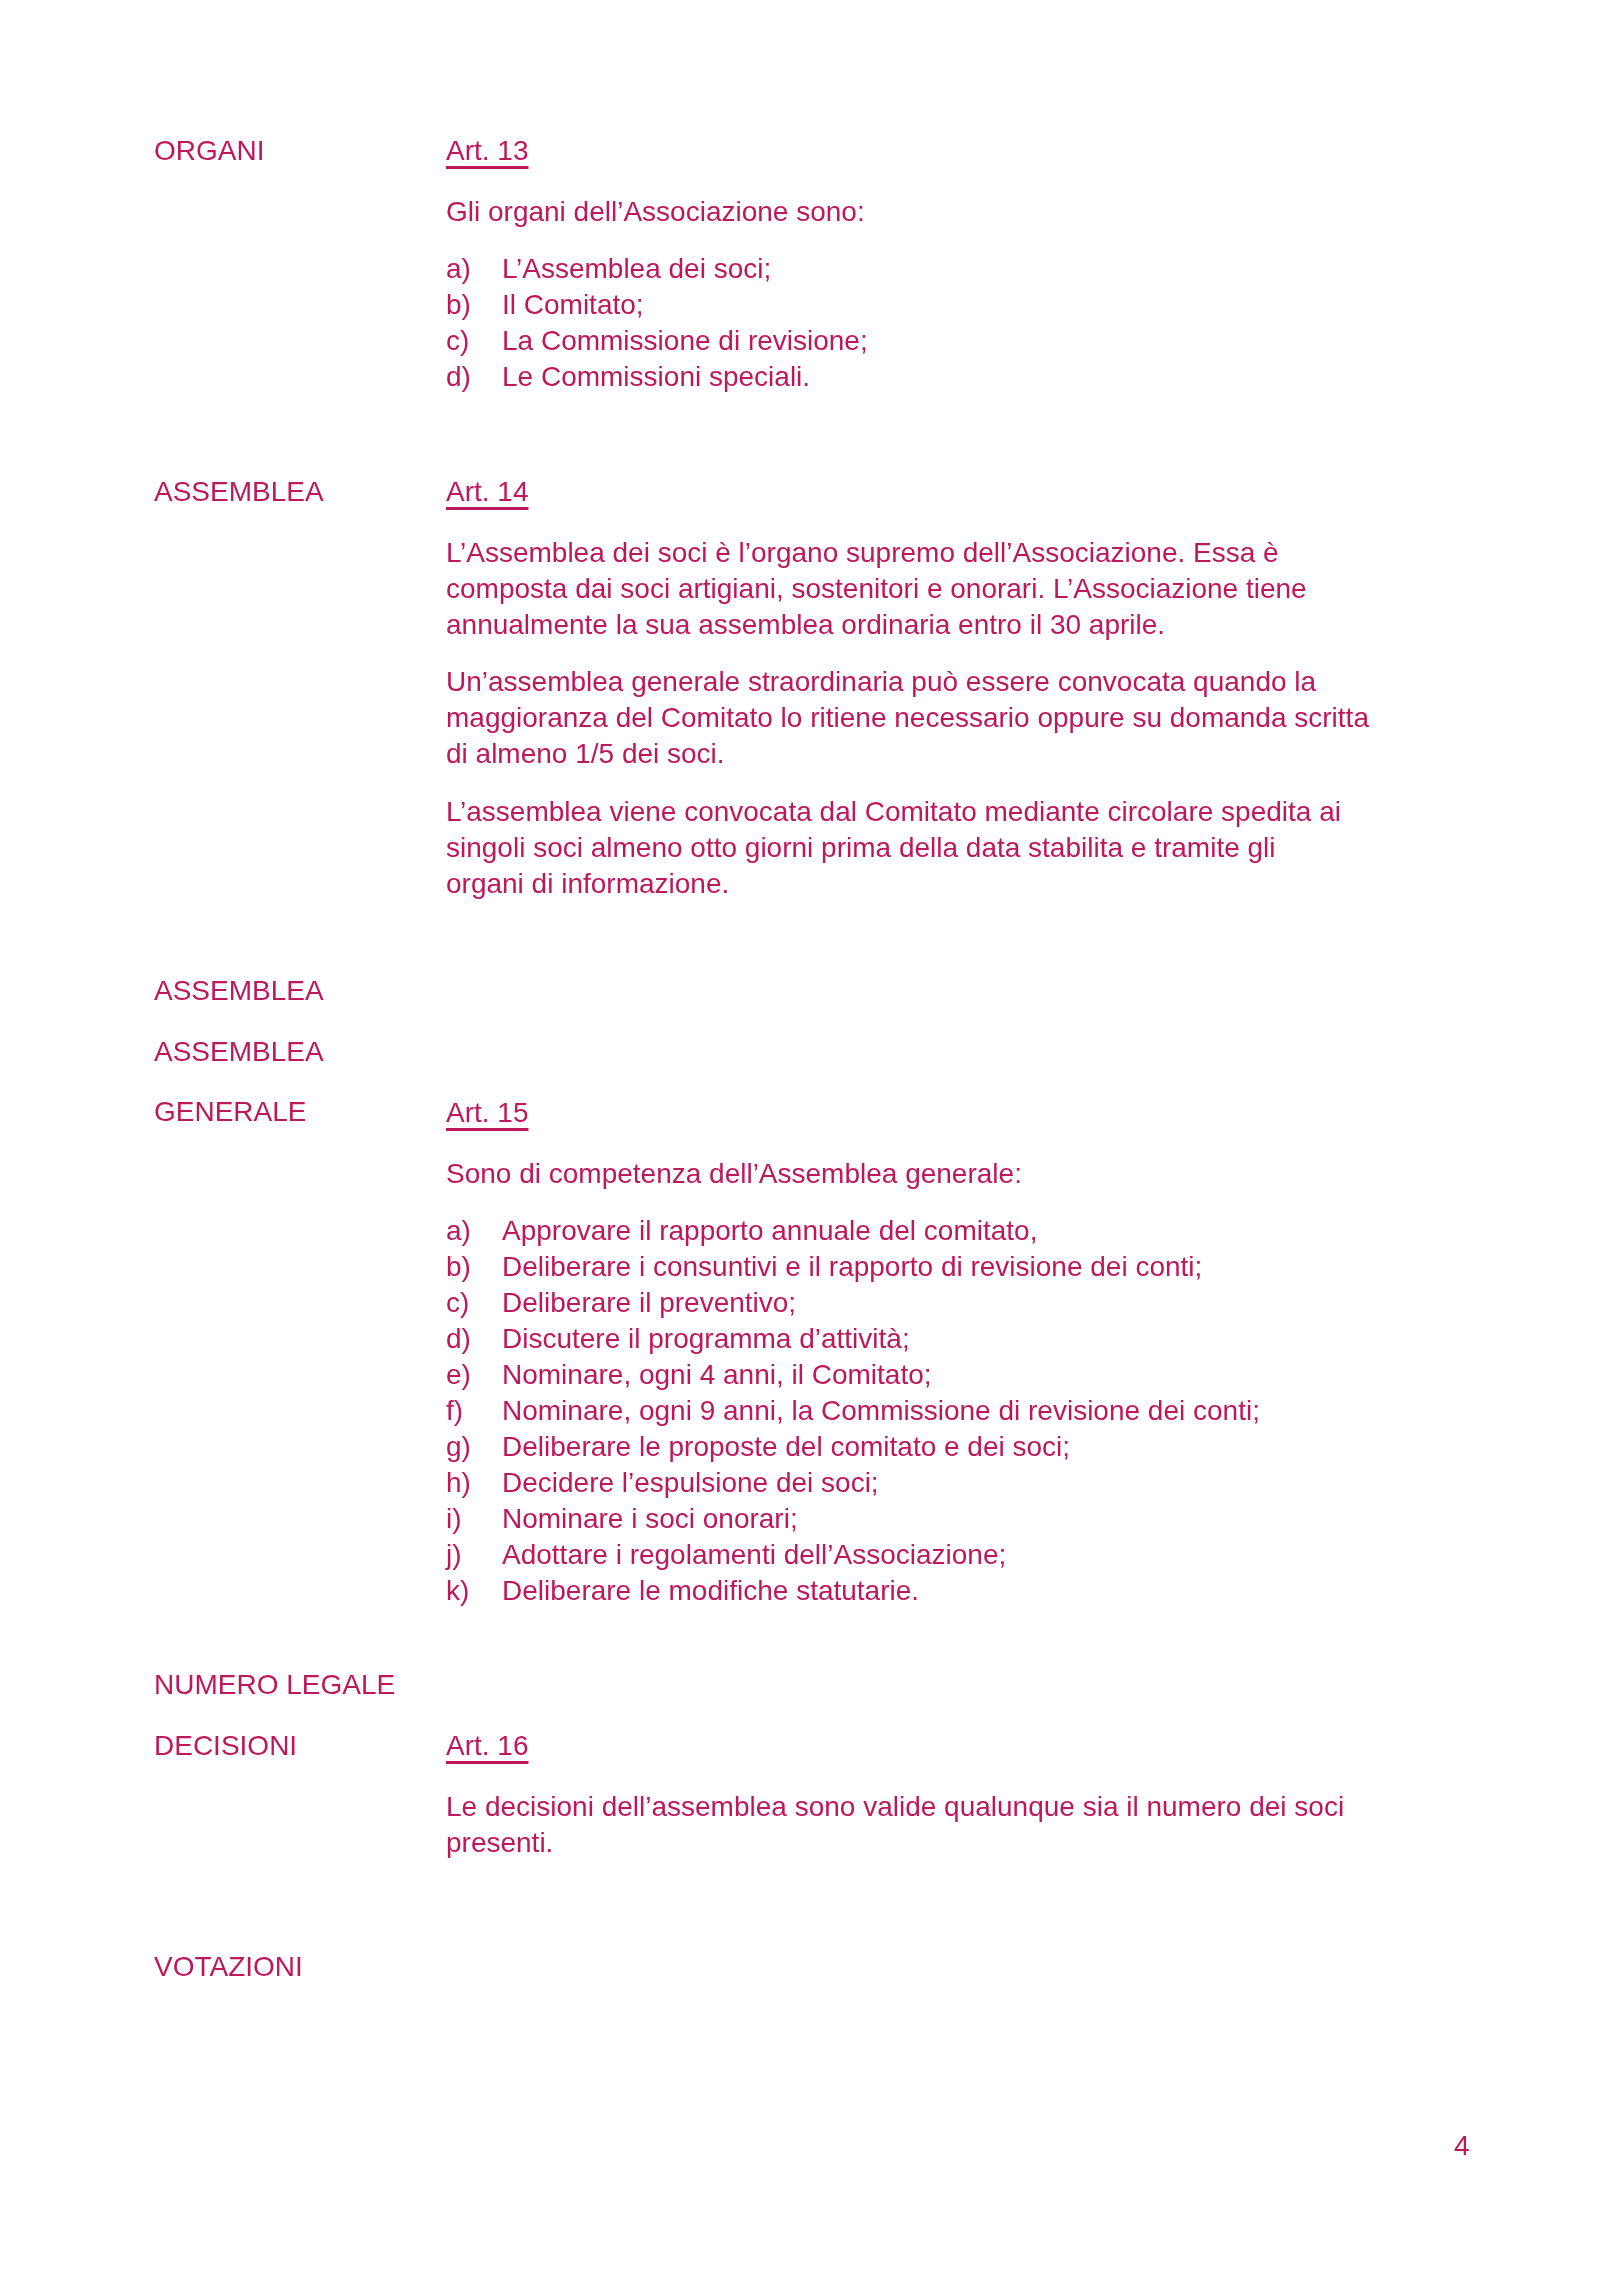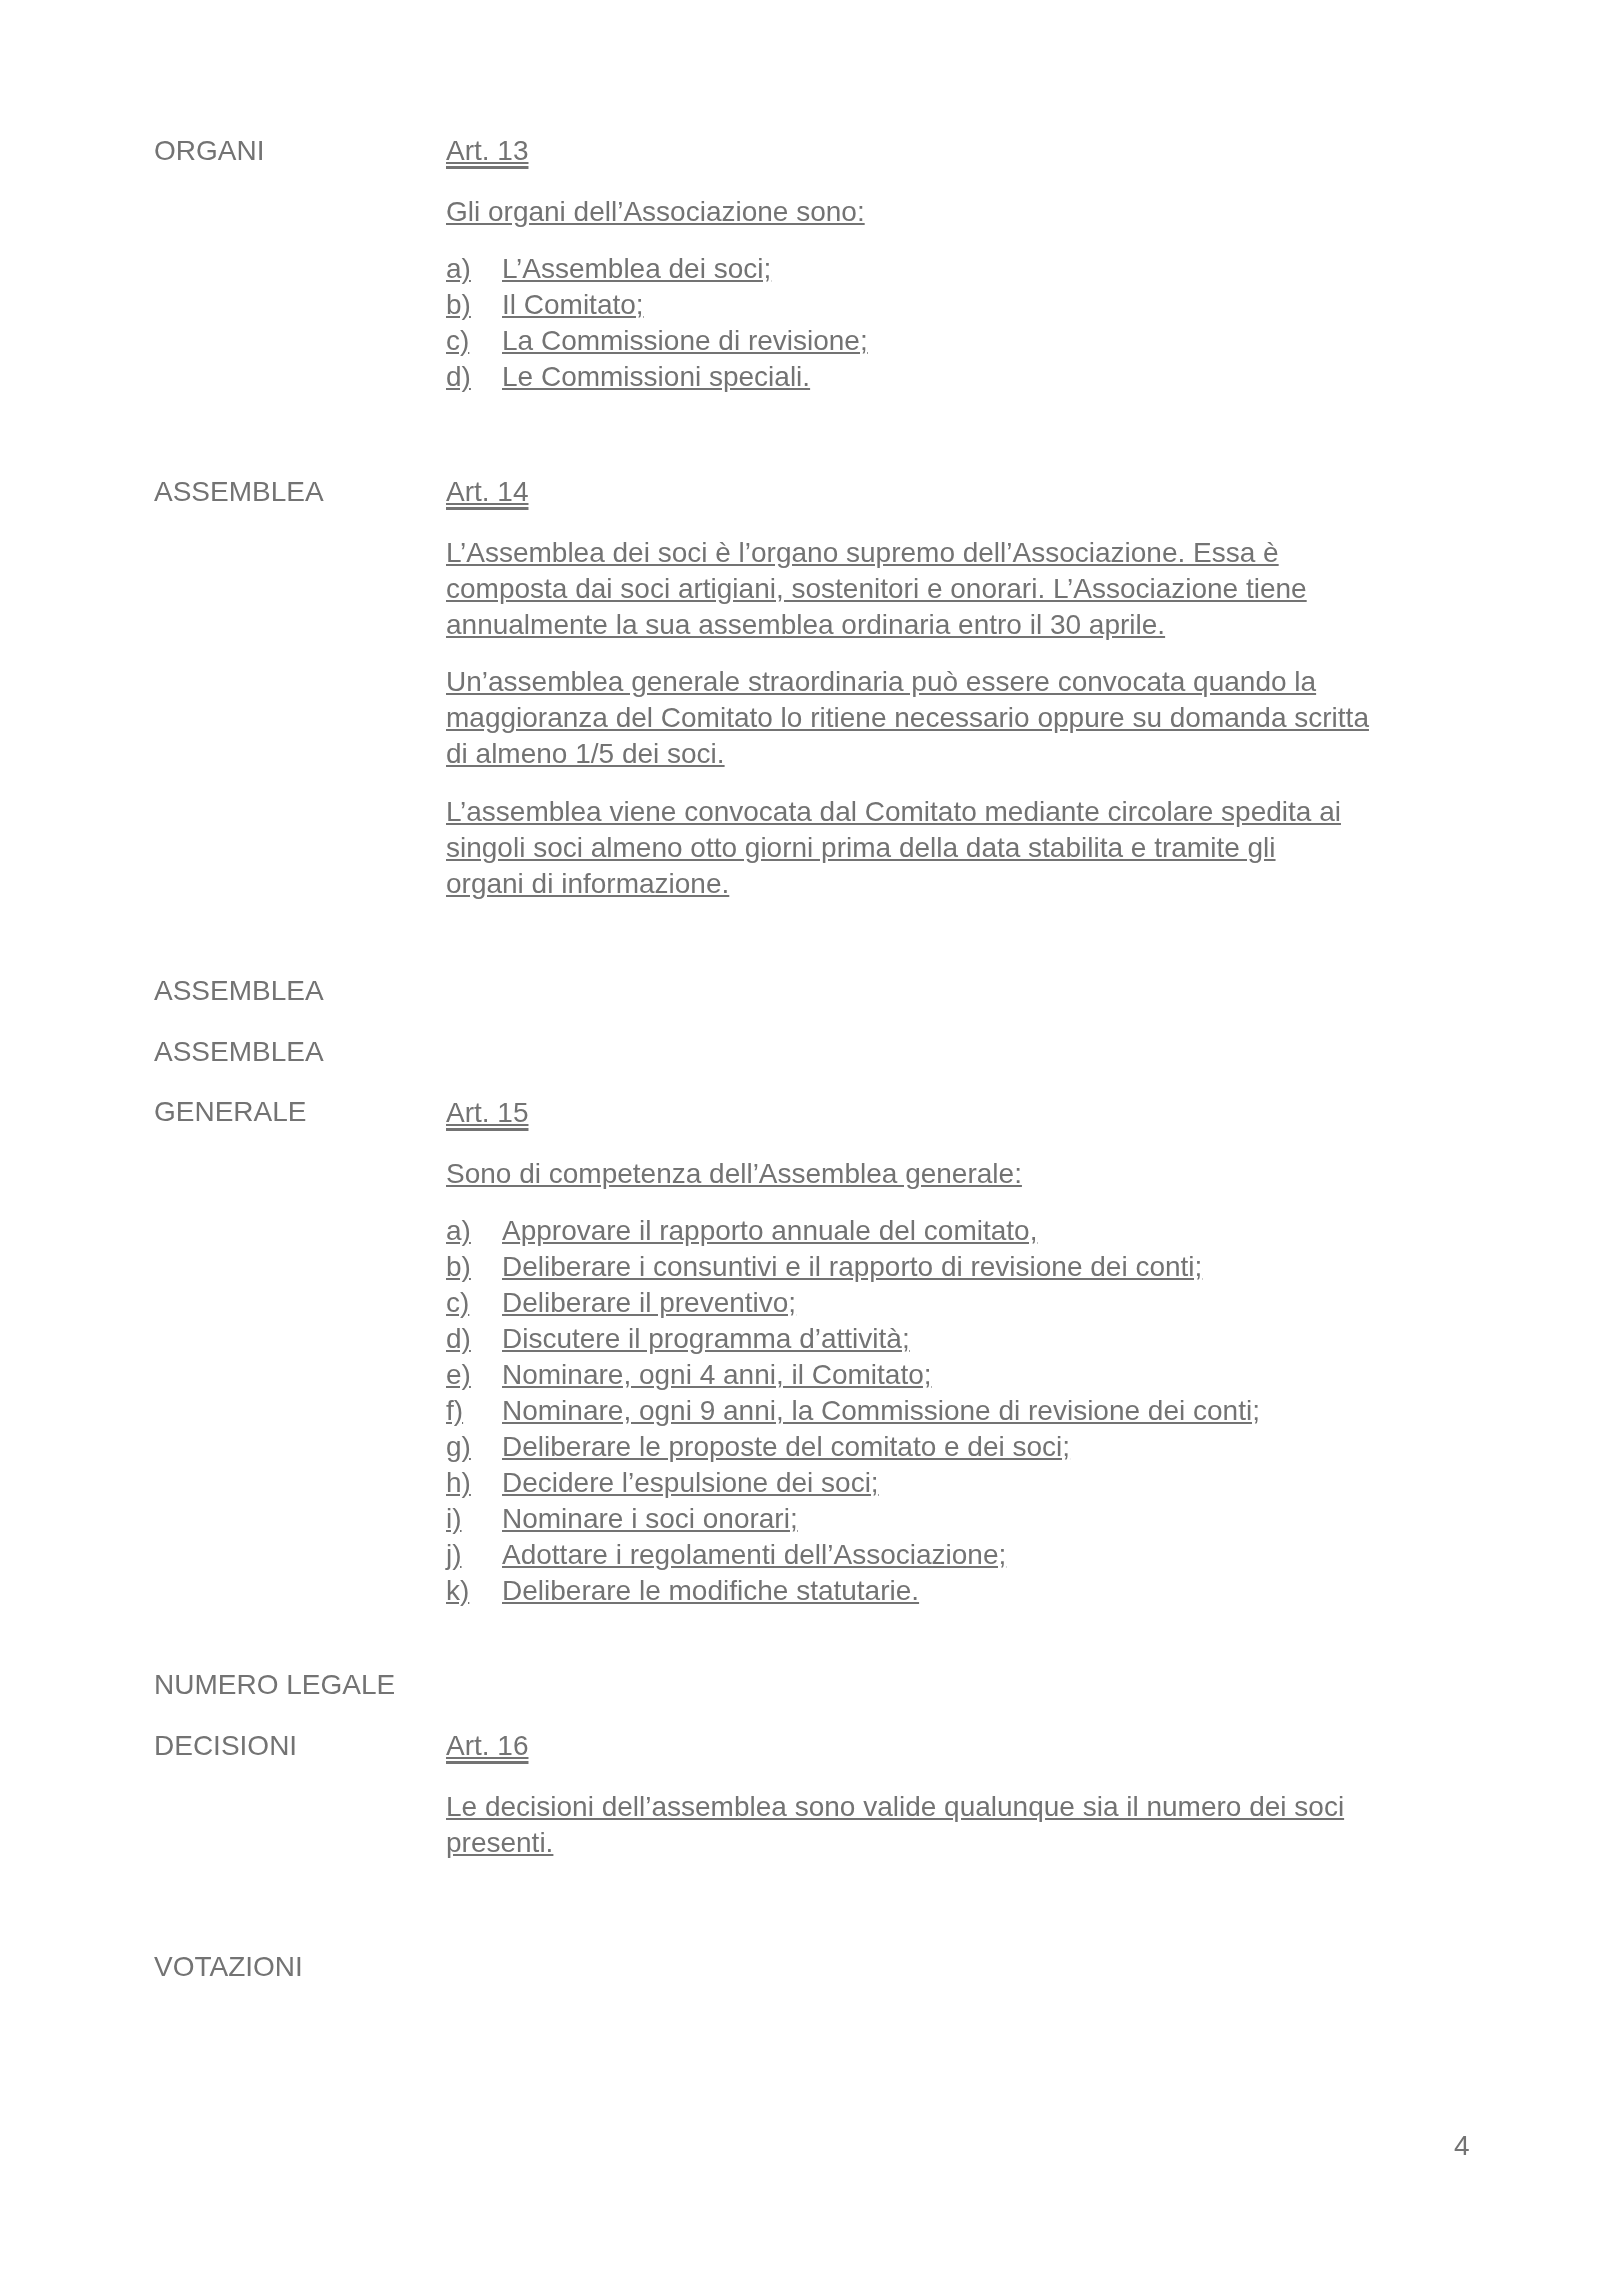--- a/index.html
+++ b/index.html
@@ -7,21 +7,21 @@
     padding: 0;
     background: #ffffff;
   }
   .page {
     position: relative;
     width: 1621px;
     height: 2293px;
     background: #ffffff;
     font-family: "Liberation Sans", sans-serif;
     font-size: 28px;
-    color: #737373;
+    color: #be185d;
     overflow: hidden;
   }
   .section {
     position: absolute;
     left: 154px;
     width: 1411px;
     display: flex;
     align-items: flex-start;
   }
   .labels {
@@ -29,21 +29,20 @@
     width: 292px;
   }
   .label-line {
     line-height: 36px;
     margin: 0 0 24.5px 0;
     white-space: nowrap;
   }
   .content {
     flex: 1 1 auto;
     min-width: 0;
-    text-decoration: underline;
   }
   .content.pad-1 { padding-top: 61px; }
   .content.pad-2 { padding-top: 122px; }
   .heading {
     margin: 0 0 24.5px 0;
     line-height: 36px;
   }
   .art {
     text-decoration: underline;
     text-decoration-thickness: 2.9px;

